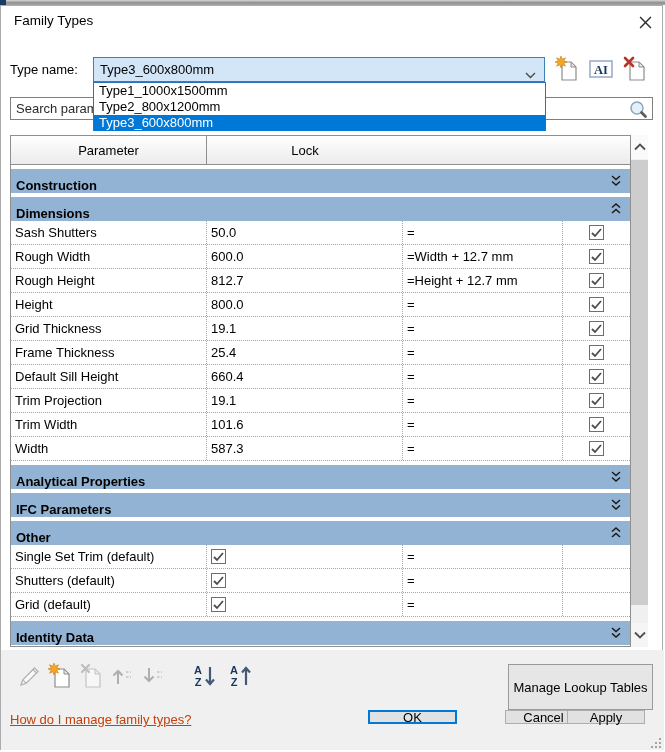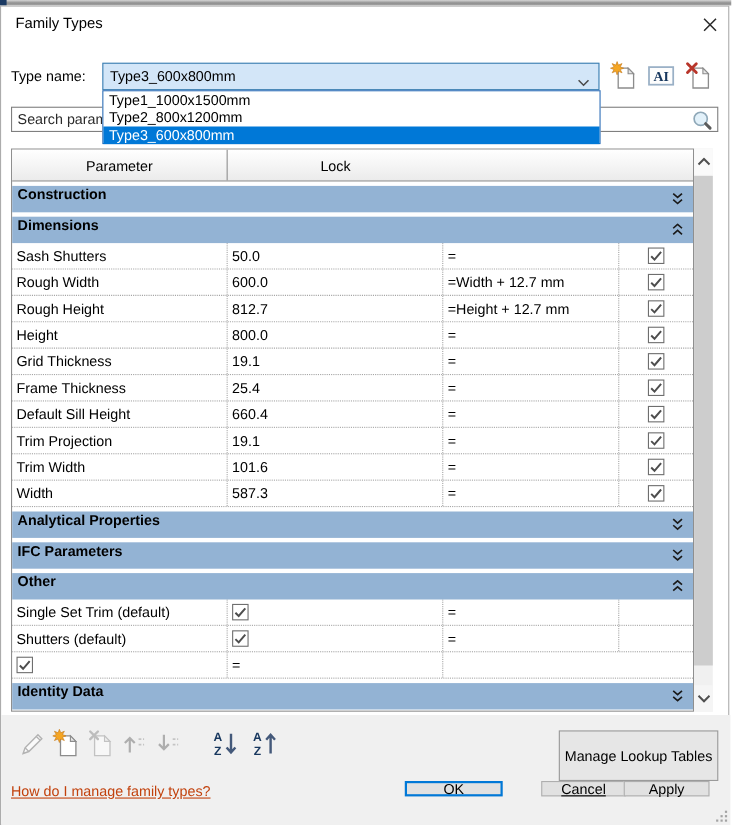--- a/index.html
+++ b/index.html
@@ -39,21 +39,21 @@
     white-space:nowrap;cursor:default;}
   .dd-item.selected{background:#0078d7;color:#fff;}
   
   .ptable{position:absolute;left:10px;top:135px;width:621px;height:512px;box-sizing:border-box;
     border:1px solid #8f8f8f;background:#fff;overflow:hidden;}
   .thead{display:grid;grid-template-columns:196px 196px 160px 1fr;height:28px;
     background:linear-gradient(180deg,#ffffff 0%,#ebebeb 100%);border-bottom:1px solid #8f8f8f;}
   .th{display:flex;align-items:center;justify-content:center;font-size:13px;color:#000;
     border-right:1px solid #8f8f8f;}
   .th:last-child{border-right:none;}
-  .sec-row{height:24px;margin-top:4px;background:#93b3d4;display:flex;align-items:flex-start;
+  .sec-row{height:24px;margin-top:4px;background:#93b3d4;display:flex;align-items:flex-end;
     padding-left:5px;font-size:13px;font-weight:bold;color:#000;position:relative;cursor:pointer;}
   .sec-chev{position:absolute;right:9px;top:6px;}
   .prow{display:grid;grid-template-columns:196px 196px 160px 1fr;height:23px;
     border-bottom:1px dotted #a5a5a5;font-size:13px;color:#000;}
   .pcell{display:flex;align-items:center;padding-left:4px;border-right:1px dotted #a5a5a5;
     overflow:hidden;white-space:nowrap;}
   .pcell.lock-cell{border-right:none;justify-content:center;padding-left:0;}
   .checkbox{width:15px;height:15px;box-sizing:border-box;border:1px solid #6e6e6e;background:#fff;
     display:flex;align-items:center;justify-content:center;flex:none;cursor:pointer;}
   
@@ -71,21 +71,21 @@
   .tb-btn.gap-sm{margin-left:5px;}
   .manage-btn{position:absolute;left:508px;top:664px;width:145px;height:46px;box-sizing:border-box;
     background:#e6e6e6;border:1px solid #9a9a9a;font-size:13px;color:#000;
     display:flex;align-items:center;justify-content:center;cursor:pointer;}
   .help-link{position:absolute;left:10px;top:712px;font-size:13px;color:#c2410c;
     text-decoration:underline;cursor:pointer;}
   .btn{position:absolute;top:710px;height:14px;box-sizing:border-box;background:#e1e1e1;
     border:1px solid #aeaeae;font-size:13px;color:#000;display:flex;align-items:center;
     justify-content:center;cursor:pointer;}
   .btn-ok{left:368px;width:89px;border:2px solid #0078d7;}
-  .btn-cancel{left:492px;width:77px;text-decoration:underline;}
+  .btn-cancel{left:505px;width:77px;}
   .btn-apply{left:567px;width:78px;}
   .grip{position:absolute;left:650px;top:735px;}
 </style>
 </head>
 <body>
 
 <div class="top-strip"></div>
 <div class="top-accent"></div>
 <div class="dlg-bg"></div>
 <div class="bottom-band"></div>
@@ -318,20 +318,21 @@
           <span class="checkbox">
             <svg width="11" height="10" viewBox="0 0 11 10">
               <polyline points="1,5 4,8 10,1" fill="none" stroke="#4e4e4e" stroke-width="1.8"></polyline>
             </svg>
           </span>
         </div>
         <div class="pcell">=</div>
         <div class="pcell lock-cell"></div>
       </div>
       <div class="prow">
+        <div class="pcell">Grid (default)</div>
         <div class="pcell">
           <span class="checkbox">
             <svg width="11" height="10" viewBox="0 0 11 10">
               <polyline points="1,5 4,8 10,1" fill="none" stroke="#4e4e4e" stroke-width="1.8"></polyline>
             </svg>
           </span>
         </div>
         <div class="pcell">=</div>
         <div class="pcell lock-cell"></div>
       </div>

